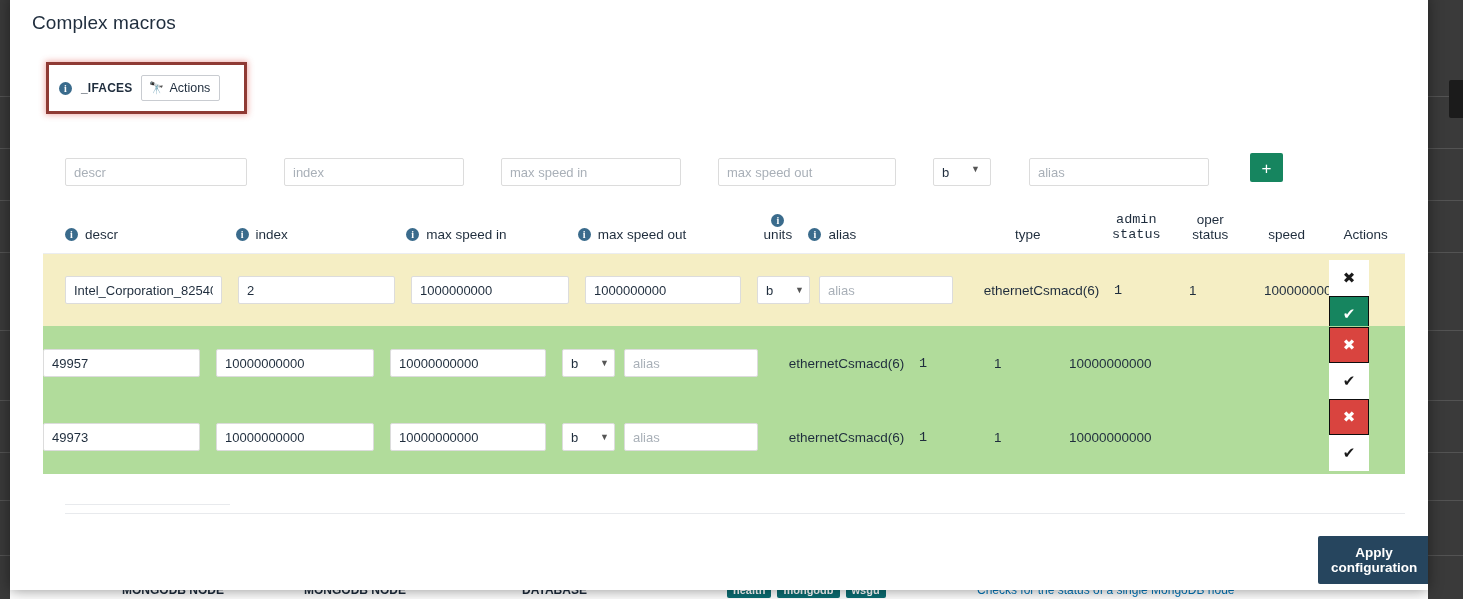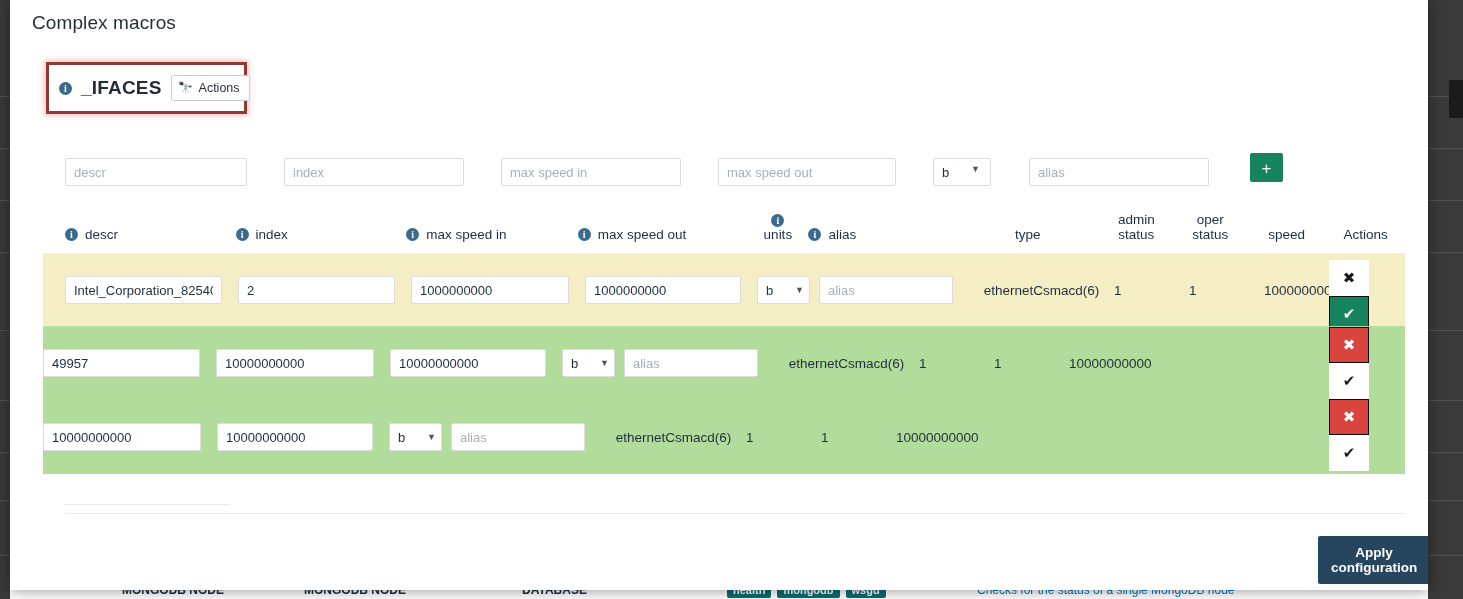--- a/index.html
+++ b/index.html
@@ -96,21 +96,21 @@
     background: #3a6b8c;
     color: #fff;
     font-family: "Liberation Serif", serif;
     font-weight: bold;
     font-size: 10px;
     line-height: 13px;
     text-align: center;
     flex: 0 0 auto;
   }
   .macro-name {
-    font-size: 19px; color: #1f2d3d; font-weight: bold;
+    font-size: 12px; color: #1f2d3d; font-weight: bold;
     letter-spacing: .2px;
     text-align: center;
   }
   .discover-btn {
     border: 1px solid #c9ccd1;
     background: #fff;
     font-size: 12.5px; color: #1f2d3d;
     padding: 5px 9px 5px 7px;
     display: inline-flex; align-items: center; gap: 5px;
     cursor: pointer;
@@ -185,21 +185,21 @@
   .th.stack { flex-direction: column; gap: 0; align-items: center; line-height: 15px; }
   .th.center { justify-content: center; }
 
   .c-descr  { width: 195px; padding-left: 22px; }
   .c-index  { width: 173px; }
   .c-msin   { width: 174px; }
   .c-msout  { width: 172px; }
   .c-units  { width: 62px; }
   .c-alias  { width: 150px; }
   .c-type   { width: 145px; }
-  .c-admin  { width: 75px; }
+  .c-admin  { width: 75px; font-family: Liberation Mono, monospace; }
   .c-oper   { width: 75px; }
   .c-speed  { width: 80px; }
   .c-act    { width: 80px; }
 
   .trow {
     display: flex;
     align-items: center;
     position: relative;
     font-size: 13.5px;
     color: #1f2d3d;
@@ -444,20 +444,23 @@
       <div class="cell c-admin">1</div>
       <div class="cell c-oper">1</div>
       <div class="cell c-speed">10000000000</div>
       <div class="actions-wrap" style="top:1px;">
         <div class="abtn red">✖</div>
         <div class="abtn white">✔</div>
       </div>
     </div>
 
     <div class="trow green">
+      <div class="cell c-index cell-pad">
+        <input class="rowfld" value="49973" style="">
+      </div>
       <div class="cell c-msin cell-pad">
         <input class="rowfld" value="10000000000" style="">
       </div>
       <div class="cell c-msout cell-pad">
         <input class="rowfld" value="10000000000" style="">
       </div>
       <div class="cell c-units">
         <div class="units-sel-wrap">
           <input class="rowfld units-sel" readonly="" value="b" style="">
           <span class="units-caret">▼</span>

